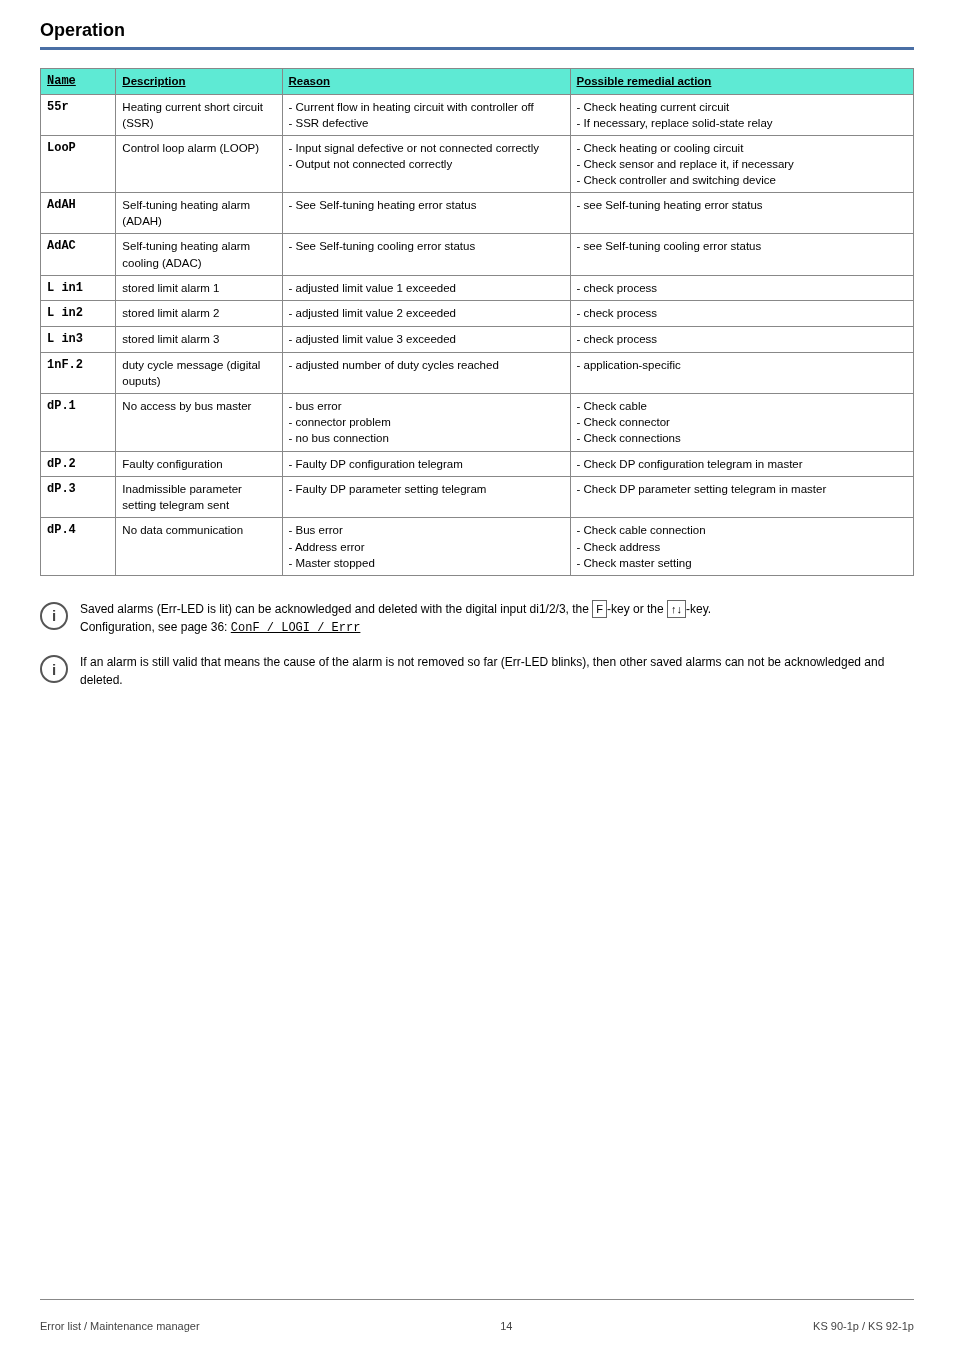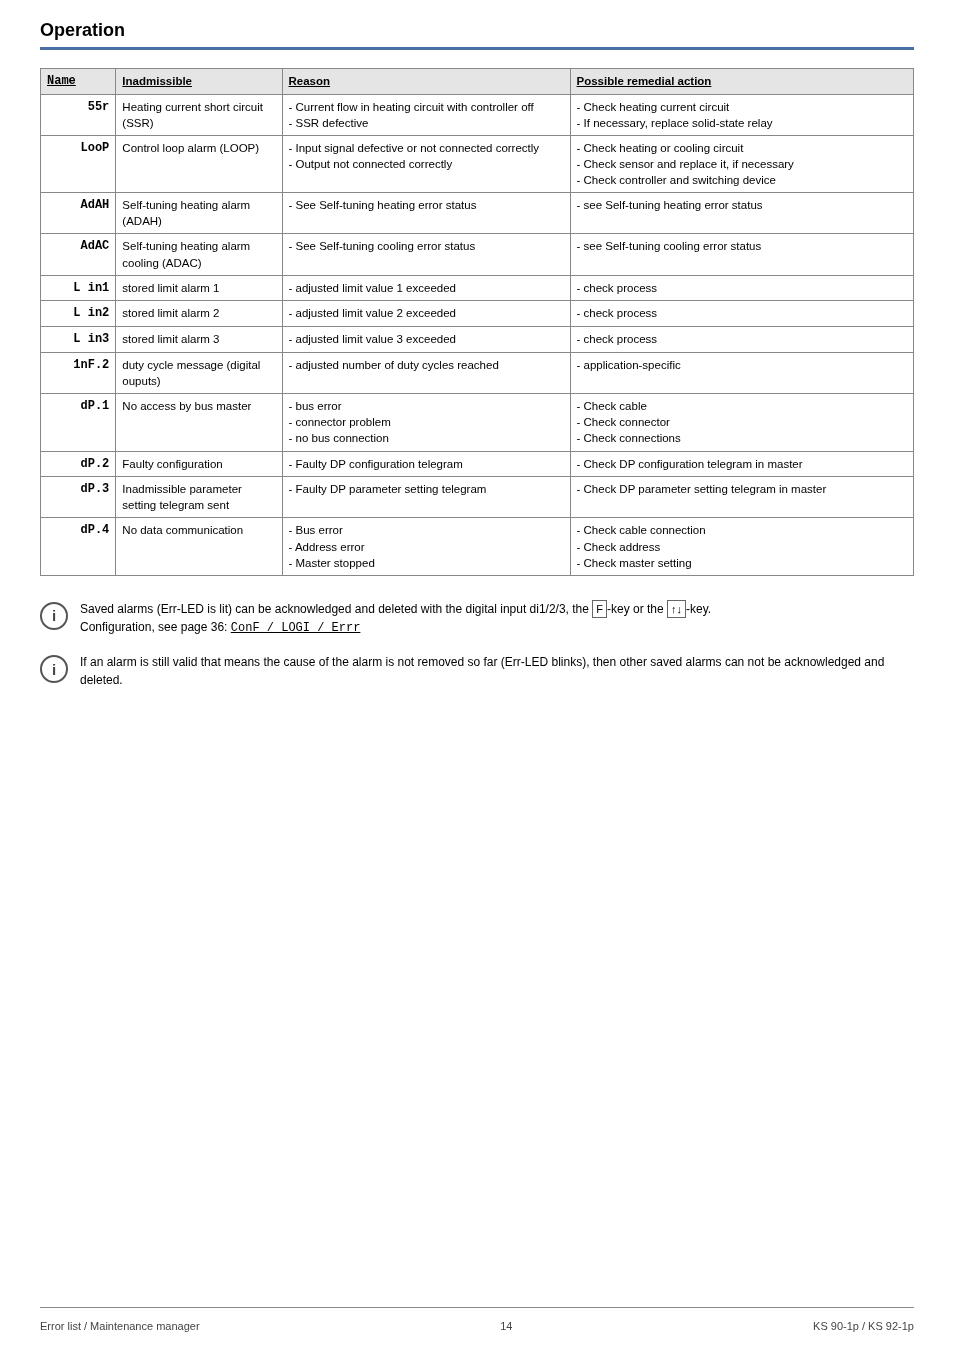--- a/index.html
+++ b/index.html
@@ -34,33 +34,32 @@
     table th, table td {
       border: 1px solid #888;
       padding: 4px 6px;
       vertical-align: top;
       font-size: 11.5px;
       line-height: 1.4;
     }
     table th {
       font-weight: bold;
       text-decoration: underline;
-      background: #e5e5e5;
+      background: #5eead4;
       text-align: left;
     }
     .col-name { width: 68px; font-family: 'Courier New', monospace; font-size: 12px; }
     .col-desc { width: 150px; }
     .col-reason { width: 260px; }
     .col-action { width: 310px; }
 
     .name-cell {
       font-family: 'Courier New', monospace;
       font-size: 12px;
       font-weight: bold;
-      text-align: right;
     }
 
     .info-box {
       display: flex;
       align-items: flex-start;
       margin-bottom: 16px;
       gap: 12px;
     }
     .info-icon {
       width: 28px;
@@ -95,35 +94,35 @@
     .page-footer {
       position: fixed;
       bottom: 18px;
       left: 40px;
       right: 40px;
       display: flex;
       justify-content: space-between;
       font-size: 11px;
       color: #444;
       border-top: 1px solid #888;
-      padding-top: 12px;
+      padding-top: 20px;
     }
   </style>
 </head>
 <body>
 
 <div class="page-header">
   <h1>Operation</h1>
 </div>
 
 <table>
   <thead>
     <tr>
       <th class="col-name">Name</th>
-      <th class="col-desc">Inadmissible</th>
+      <th class="col-desc">Description</th>
       <th class="col-reason">Reason</th>
       <th class="col-action">Possible remedial action</th>
     </tr>
   </thead>
   <tbody id="table-body">
   <tr>
         <td class="name-cell col-name">55r</td>
         <td class="col-desc">Heating current short circuit (SSR)</td>
         <td class="col-reason">
           <div>- Current flow in heating circuit with controller off</div>

